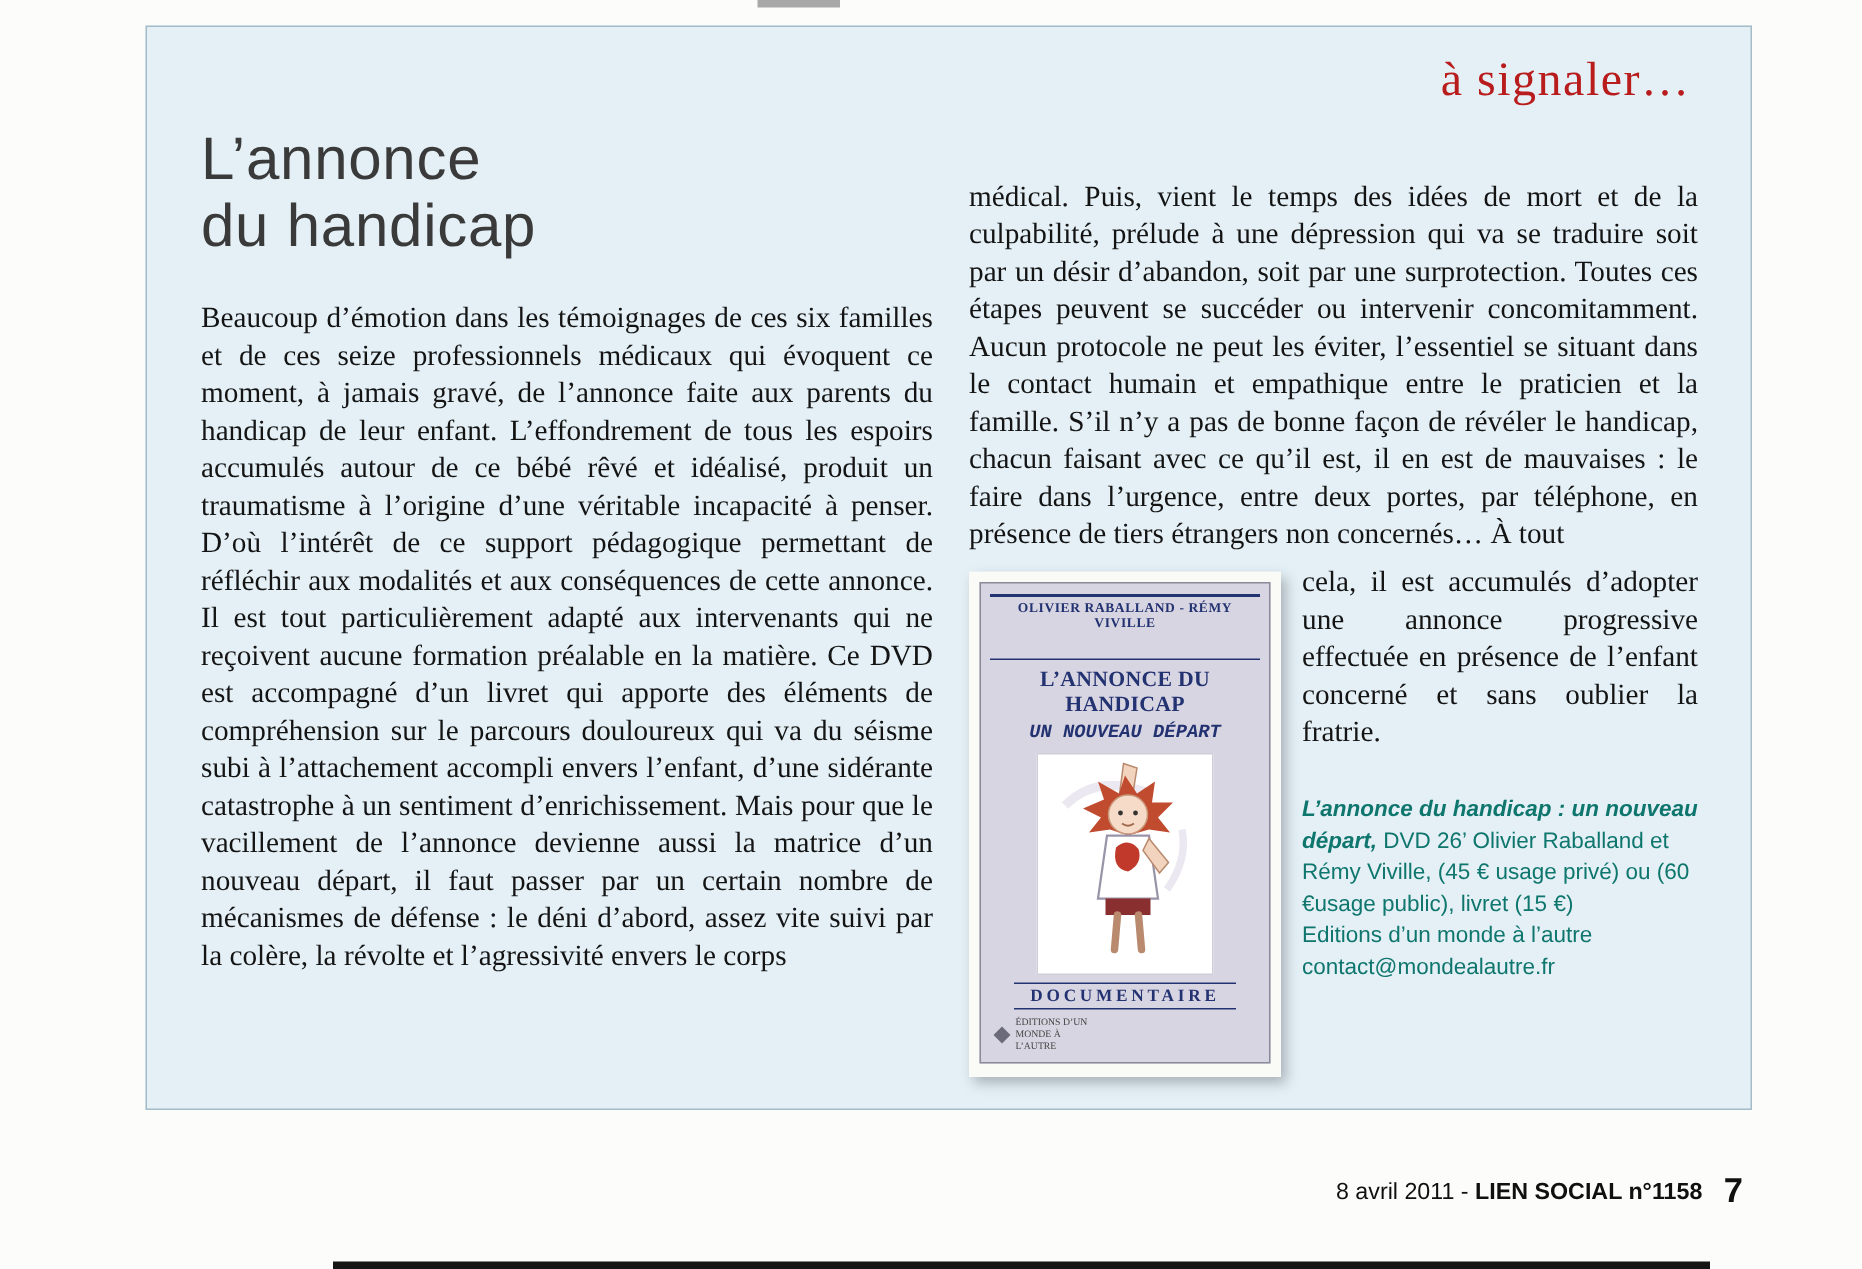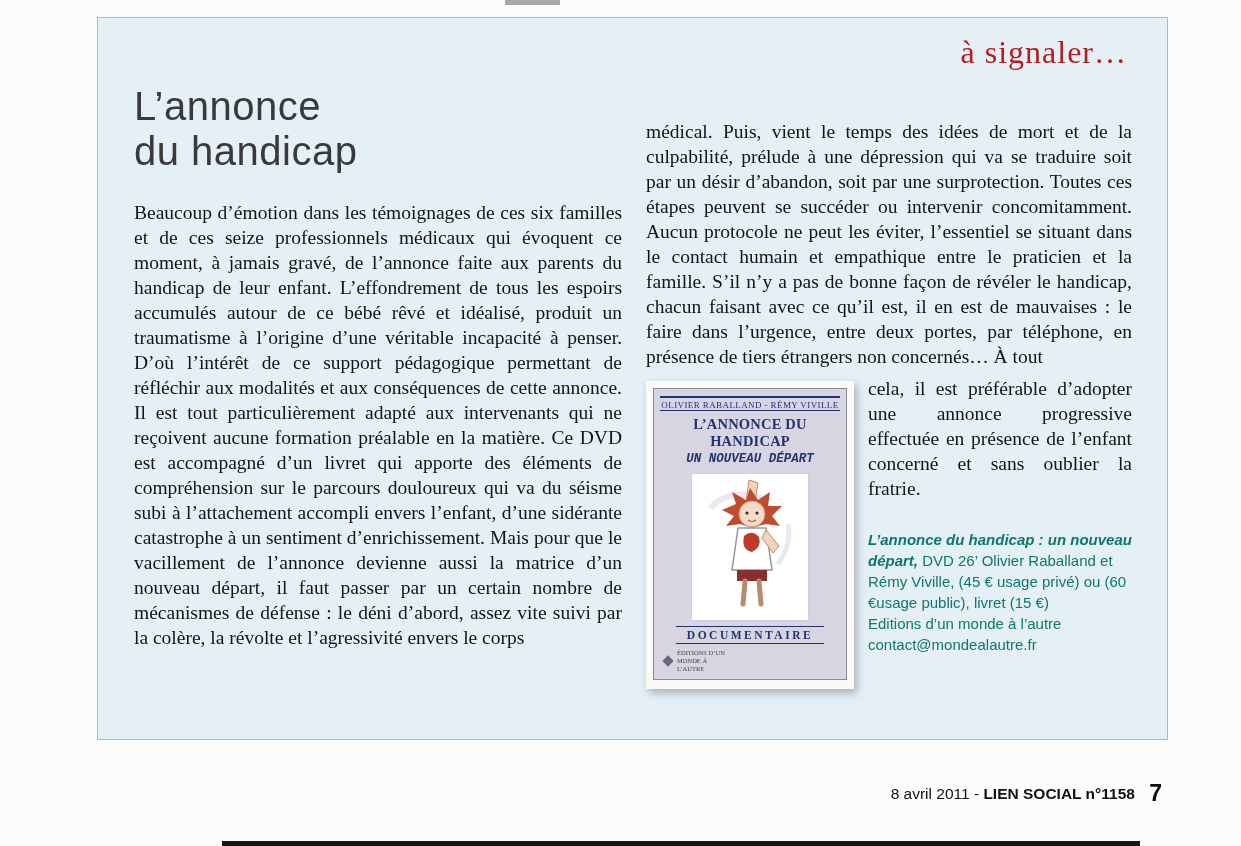--- a/index.html
+++ b/index.html
@@ -55,23 +55,23 @@
   }
   .dvd-case {
     border: 1px solid #8a8a99;
     background: #d8d5e2;
     padding: 7px 6px 6px;
     text-align: center;
     font-family: "Liberation Serif", serif;
     color: #233271;
   }
   .dvd-authors {
-    font-size: 9px; font-weight: normal; letter-spacing: 0.4px;
+    font-size: 9px; font-weight: bold; letter-spacing: 0.4px;
     color: #233271;
-    padding: 2px 0 0;
+    padding: 2px 0 19px;
     border-top: 2px solid #233271;
     border-bottom: 1px solid #233271;
     text-transform: uppercase;
   }
   .dvd-title { font-size: 14.5px; font-weight: bold; margin-top: 5px; letter-spacing: 0.2px; }
   .dvd-subtitle { font-size: 12.5px; font-style: italic; font-weight: bold; margin-top: 2px; font-family: Liberation Mono, monospace; }
   .dvd-art {
     width: 118px; height: 148px;
     margin: 7px auto 5px;
     background: #ffffff;
@@ -162,21 +162,21 @@
             </svg>
           </div>
           <div class="dvd-genre">DOCUMENTAIRE</div>
           <div class="dvd-publisher-row">
             <div class="pub-diamond"></div>
             <div class="dvd-publisher">Éditions d’un monde à l’autre</div>
           </div>
         </div>
       </div>
 
-      <p class="body-text">cela, il est préférable d’adopter une annonce progressive effectuée en présence de l’enfant concerné et sans oublier la fratrie.</p>
+      <p class="body-text">cela, il est accumulés d’adopter une annonce progressive effectuée en présence de l’enfant concerné et sans oublier la fratrie.</p>
 
       <div class="caption">
         <span class="cap-bold">L’annonce du handicap : un nouveau départ,</span>
         <span>DVD 26’ Olivier Raballand et Rémy Viville, (45 € usage privé) ou (60 €usage public), livret (15 €)</span>
         <div class="cap-line">Editions d’un monde à l’autre</div>
         <div class="cap-line">contact@mondealautre.fr</div>
       </div>
 
     </div>
   </div>

